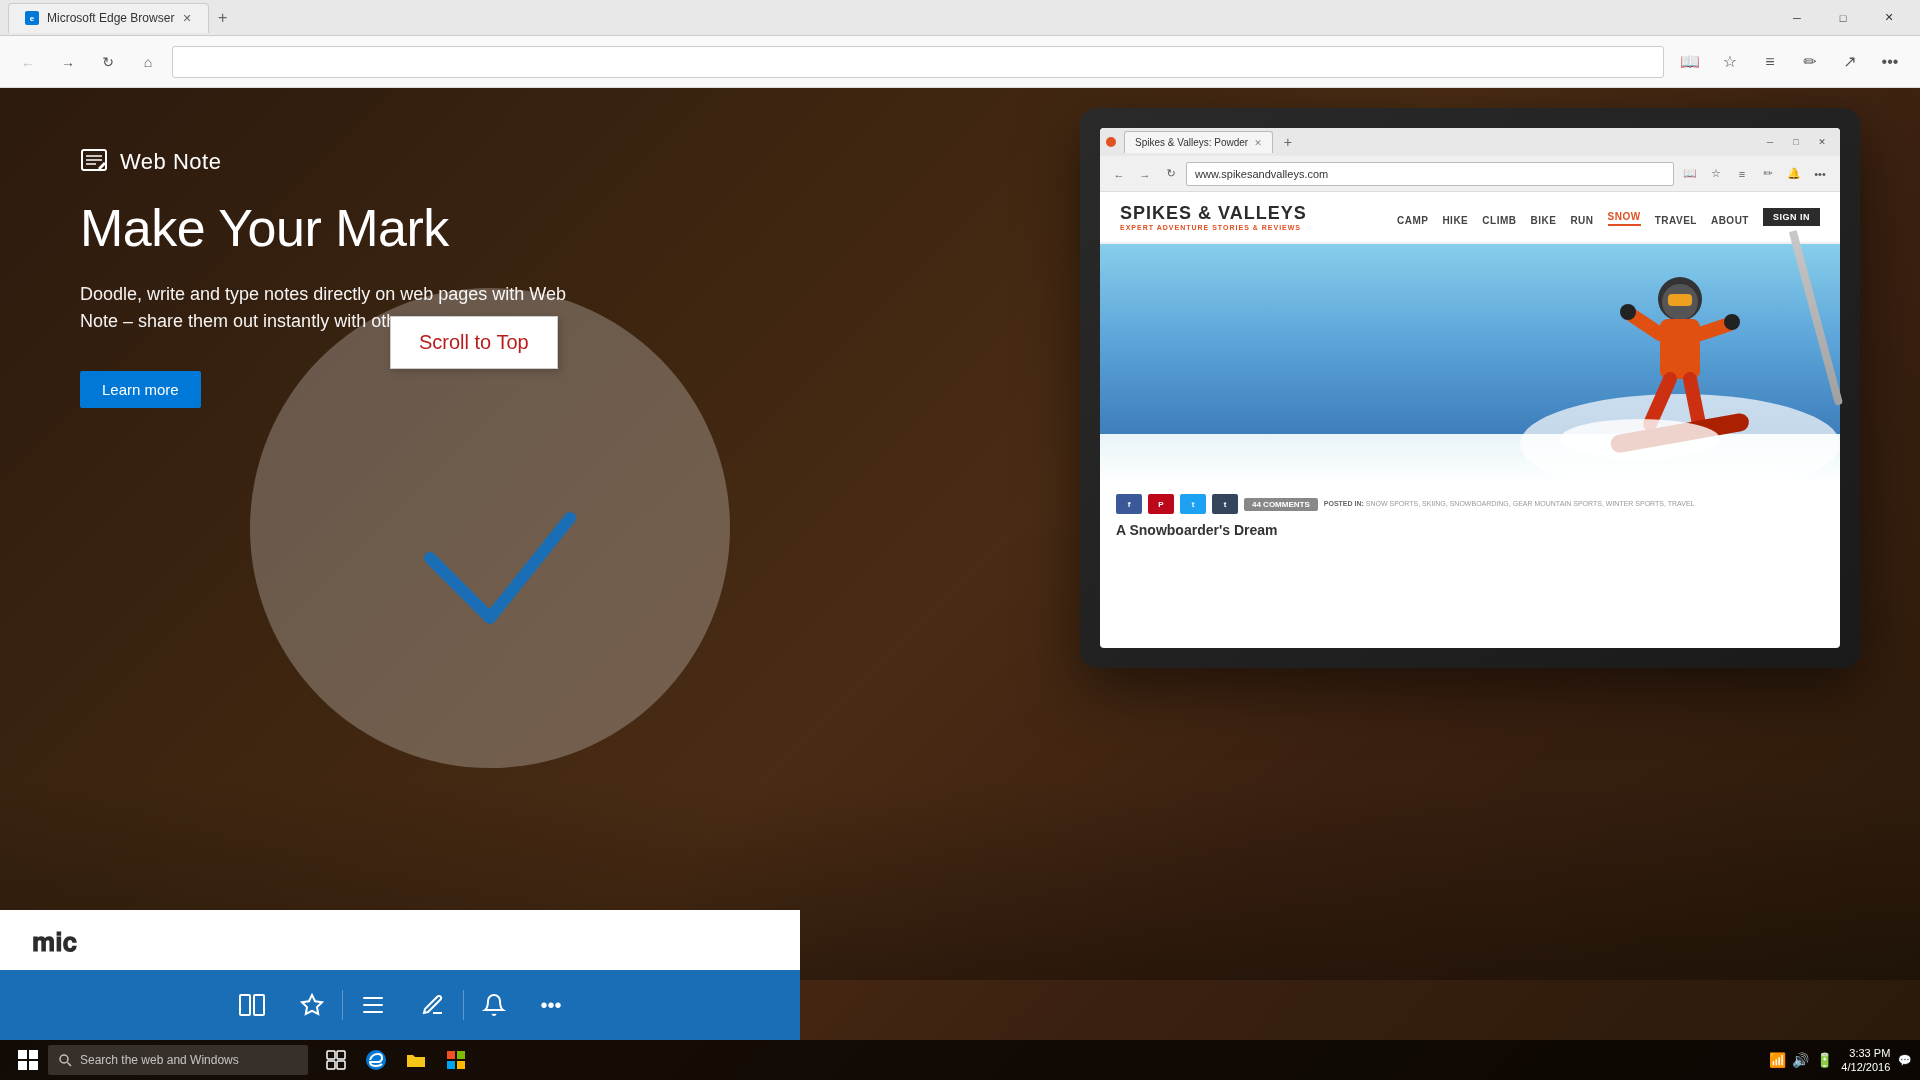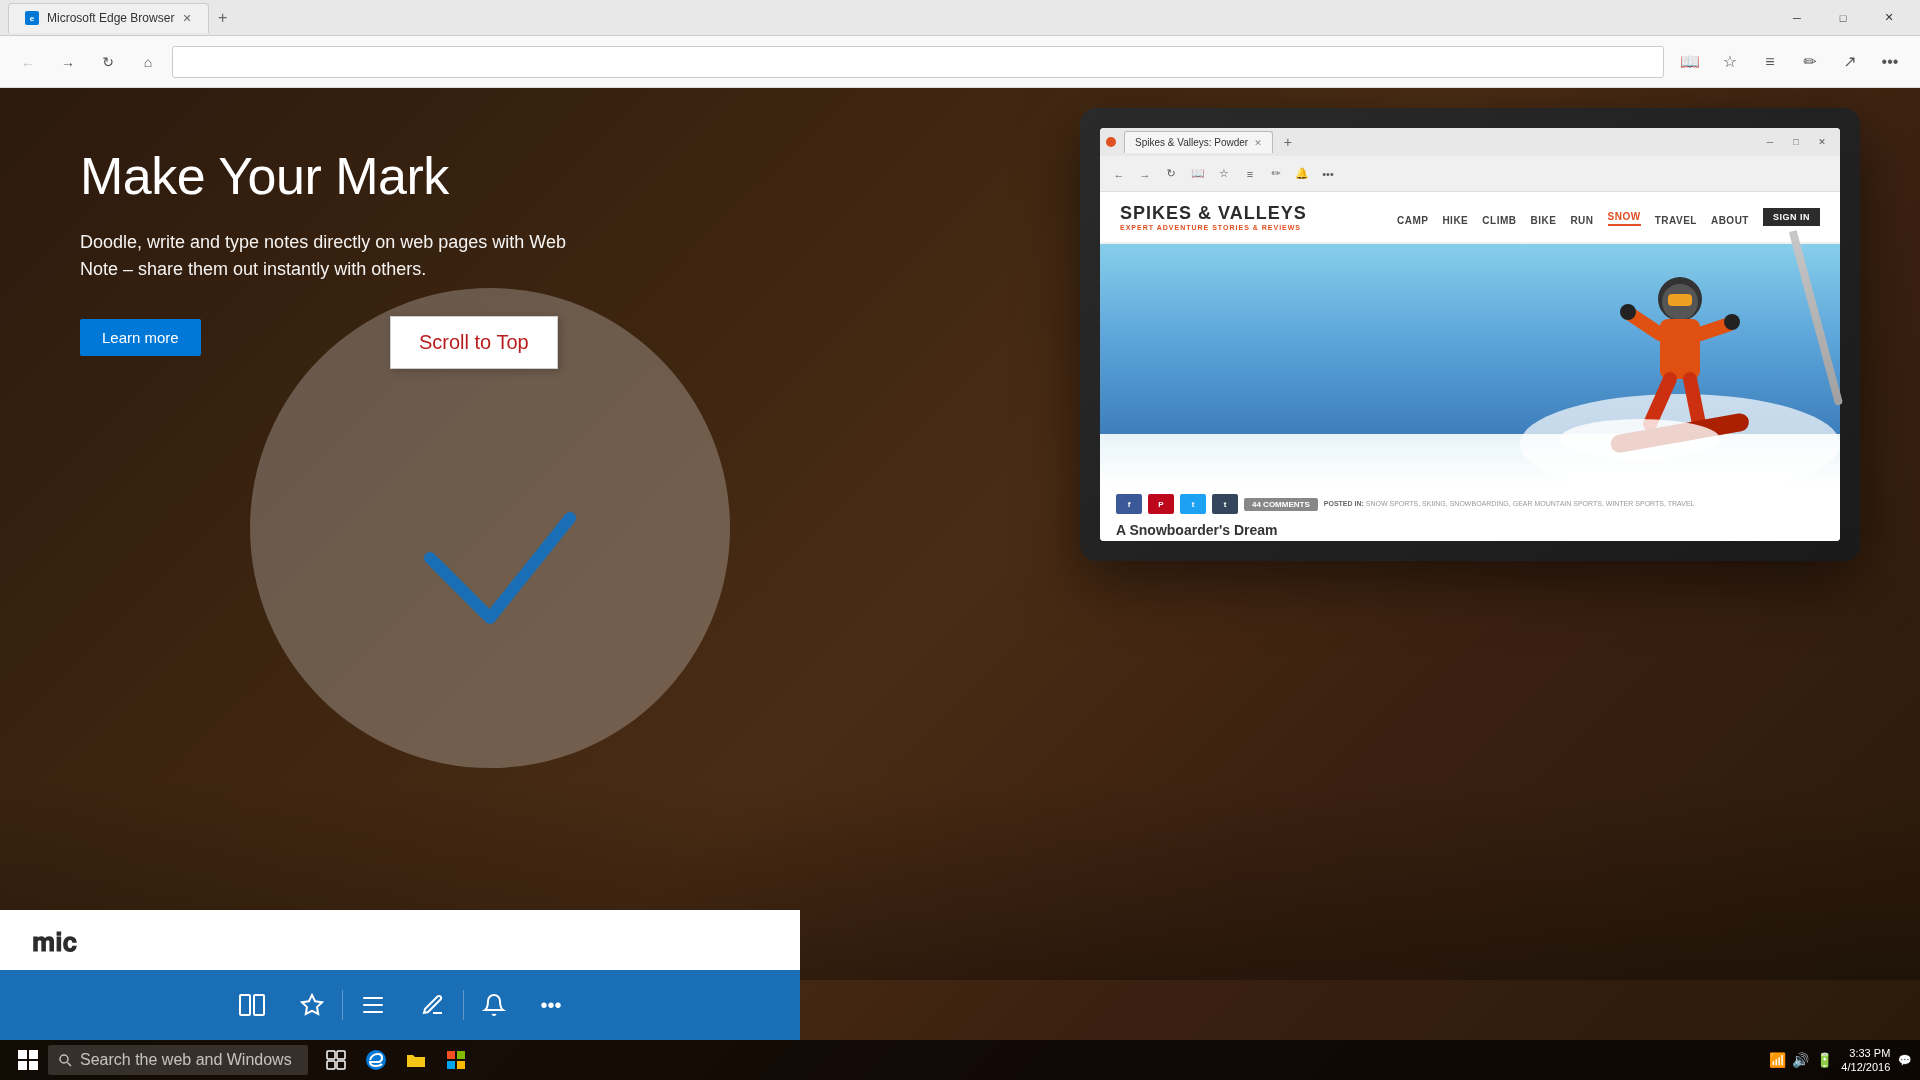--- a/index.html
+++ b/index.html
@@ -262,21 +262,21 @@
       position: absolute;
       top: 20px;
       right: 40px;
       width: 820px;
       height: 600px;
       z-index: 20;
     }
 
     .device-outer {
       width: 780px;
-      height: 453px;
+      height: 560px;
       background: linear-gradient(145deg, #2a2a2a, #1a1a1a);
       border-radius: 16px;
       padding: 20px;
       box-shadow: 0 20px 60px rgba(0,0,0,0.5);
       position: relative;
       margin-left: 20px;
     }
 
     .device-screen {
       width: 100%;
@@ -583,21 +583,21 @@
     .taskbar-search {
       flex: 0 0 260px;
       height: 30px;
       background: rgba(255,255,255,0.15);
       border-radius: 2px;
       display: flex;
       align-items: center;
       padding: 0 10px;
       gap: 8px;
       color: rgba(255,255,255,0.7);
-      font-size: 16px;
+      font-size: 12px;
     }
 
     .taskbar-icons {
       display: flex;
       align-items: center;
       margin-left: 8px;
     }
 
     .taskbar-icon {
       width: 40px;
@@ -753,20 +753,30 @@
       <div class="toolbar-icon">↗</div>
       <div class="toolbar-icon">•••</div>
     </div>
   </div>
 
   <div class="main-content">
 
     <div class="hero-bg"></div>
 
     <div class="web-note-section">
+      <div class="web-note-header">
+        <svg class="web-note-icon" viewBox="0 0 28 28" fill="white">
+          <rect x="2" y="2" width="24" height="20" rx="2" fill="none" stroke="white" stroke-width="2"></rect>
+          <line x1="6" y1="8" x2="22" y2="8" stroke="white" stroke-width="1.5"></line>
+          <line x1="6" y1="12" x2="22" y2="12" stroke="white" stroke-width="1.5"></line>
+          <line x1="6" y1="16" x2="16" y2="16" stroke="white" stroke-width="1.5"></line>
+          <path d="M18 20 L24 14 L26 16 L20 22 Z" fill="white"></path>
+        </svg>
+        <span class="web-note-title">Web Note</span>
+      </div>
       <div class="web-note-headline">Make Your Mark</div>
       <div class="web-note-desc">Doodle, write and type notes directly on web pages with Web Note – share them out instantly with others.</div>
       <button class="learn-more-btn">Learn more</button>
     </div>
 
     <div class="circle-annotation">
       <svg class="checkmark-svg" viewBox="0 0 200 200">
         <polyline points="30,100 90,160 170,60" fill="none" stroke="#1a6eb5" stroke-width="12" stroke-linecap="round" stroke-linejoin="round"></polyline>
       </svg>
     </div>
@@ -792,20 +802,21 @@
                 <div class="inner-win-btn">─</div>
                 <div class="inner-win-btn">□</div>
                 <div class="inner-win-btn">✕</div>
               </div>
             </div>
 
             <div class="inner-address-bar">
               <div class="inner-nav-btn">←</div>
               <div class="inner-nav-btn">→</div>
               <div class="inner-nav-btn">↻</div>
+              <div class="inner-url">www.spikesandvalleys.com</div>
               <div class="inner-toolbar-icons">
                 <div class="inner-toolbar-icon">📖</div>
                 <div class="inner-toolbar-icon">☆</div>
                 <div class="inner-toolbar-icon">≡</div>
                 <div class="inner-toolbar-icon">✏</div>
                 <div class="inner-toolbar-icon">🔔</div>
                 <div class="inner-toolbar-icon">•••</div>
               </div>
             </div>
 

